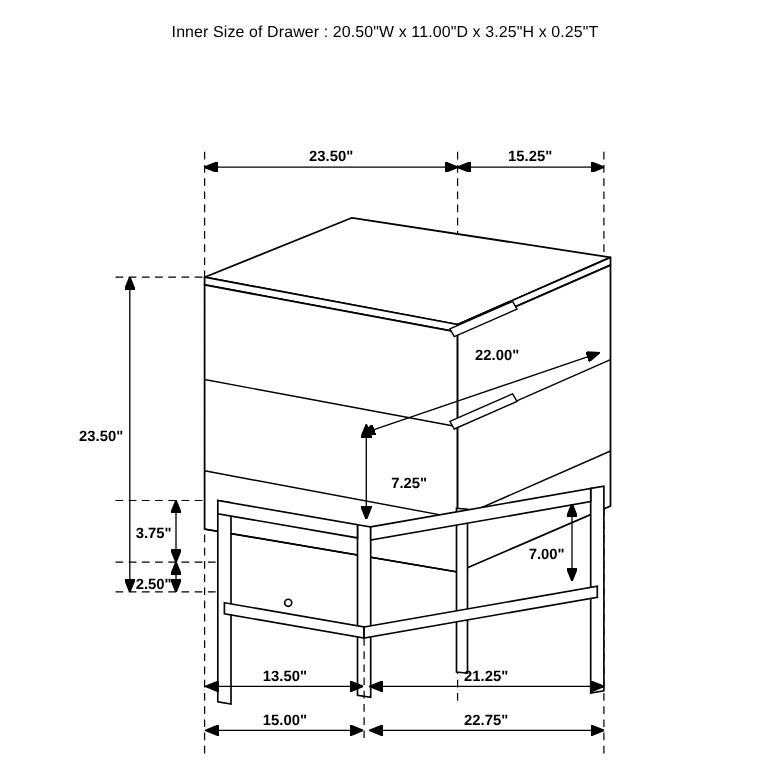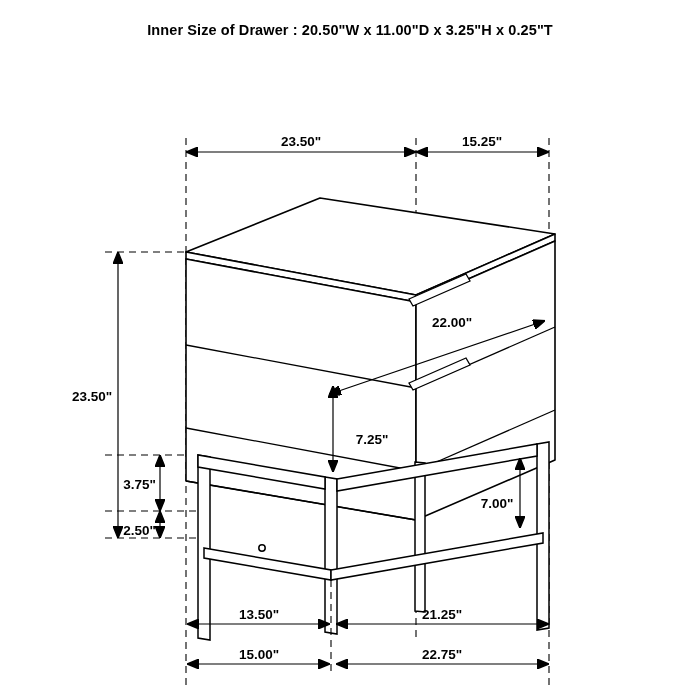--- a/index.html
+++ b/index.html
@@ -20,21 +20,21 @@
     width: 700px;
     height: 700px;
   }
   #title {
     position: absolute;
     top: 22px;
     left: 0;
     width: 700px;
     text-align: center;
     font-size: 14.5px;
-    font-weight: bold;
+    font-weight: normal;
     letter-spacing: 0.1px;
     color: #000;
   }
   svg#drawing {
     position: absolute;
     top: 0;
     left: 0;
   }
   .dimlabel {
     font-family: "Liberation Sans", sans-serif;

